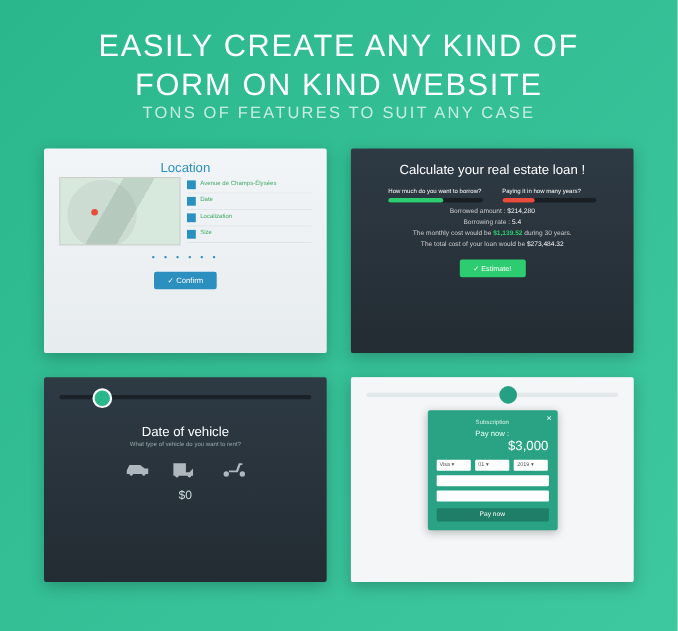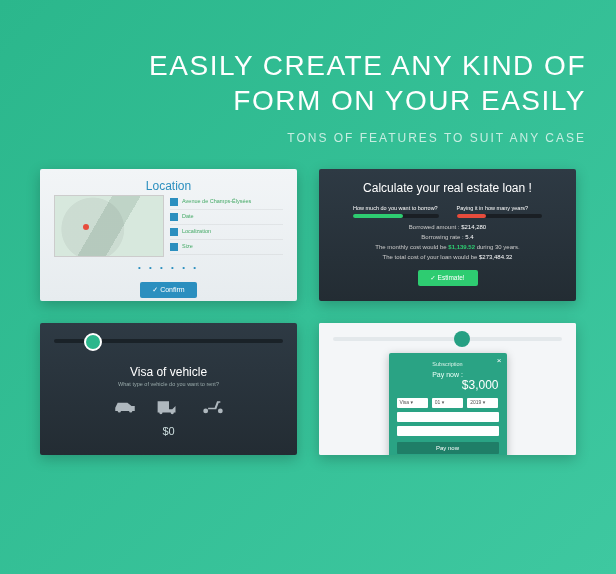--- a/index.html
+++ b/index.html
@@ -4,46 +4,46 @@
 <style>
 * { margin: 0; padding: 0; box-sizing: border-box; }
 body {
   width: 616px;
   height: 574px;
   background: linear-gradient(135deg, #2bb78c 0%, #3ec8a0 100%);
   font-family: -apple-system, BlinkMacSystemFont, "Segoe UI", Arial, sans-serif;
   overflow: hidden;
 }
 .hero {
-  text-align: right;
-  padding: 48px 30px 24px;
+  text-align: center;
+  padding: 24px 30px 24px;
   color: #fff;
 }
 .title {
   font-size: 28px;
   font-weight: 300;
   letter-spacing: 1.5px;
   line-height: 1.25;
 }
 .subtitle {
-  margin-top: 13px;
-  font-size: 12px;
+  margin-top: 0;
+  font-size: 15px;
   letter-spacing: 2px;
   color: rgba(255,255,255,.72);
 }
 .grid {
   display: grid;
   grid-template-columns: 1fr 1fr;
   gap: 22px;
   padding: 0 40px 30px;
 }
 .card {
   border-radius: 2px;
   box-shadow: 0 4px 14px rgba(0,0,0,.22);
-  height: 132px;
+  height: 186px;
   overflow: hidden;
   position: relative;
 }
 .card-light { background: linear-gradient(#f2f5f7,#e7ecef); }
 .card-dark { background: linear-gradient(#2e3a44,#232c33); color: #fff; }
 
 
 .c1-title { text-align:center; color:#2b8fbf; font-size:12px; padding:10px 0 2px; font-weight:500; }
 .c1-body { display:flex; gap:6px; padding:0 14px; }
 .c1-map { width:110px; height:62px; background:#cfe2d4; position:relative; border:1px solid #ccc; }
@@ -93,21 +93,21 @@
 .c4-sel { flex:1; height:10px; background:#fff; border-radius:1px; font-size:5px; color:#555; padding:1px 3px; }
 .c4-input { height:10px; background:#fff; margin-top:4px; border-radius:1px; }
 .c4-btn { height:12px; background:#1f7e67; margin-top:6px; border-radius:1px; text-align:center; font-size:6px; color:#fff; line-height:12px; }
 </style>
 </head>
 <body>
 
 <div class="hero">
   <div class="title">
     <span>EASILY CREATE ANY KIND OF</span><br>
-    <span>FORM ON YOUR EASILY</span>
+    <span>FORM ON KIND WEBSITE</span>
   </div>
   <div class="subtitle">TONS OF FEATURES TO SUIT ANY CASE</div>
 </div>
 
 <div class="grid">
 
   <div class="card card-light">
     <div class="c1-title">Location</div>
     <div class="c1-body">
       <div class="c1-map">
@@ -157,21 +157,21 @@
       <div class="c2-line"><span>Borrowing rate :</span> <span class="v">5.4</span></div>
       <div class="c2-line"><span>The monthly cost would be</span> <span class="g">$1,139.52</span> <span>during 30 years.</span></div>
       <div class="c2-line"><span>The total cost of your loan would be</span> <span class="v">$273,484.32</span></div>
       <span class="c2-btn">✓ Estimate!</span>
     </div>
   </div>
 
   <div class="card card-dark">
     <div class="c3-bar"></div>
     <div class="c3-knob"></div>
-    <div class="c3-title">Visa of vehicle</div>
+    <div class="c3-title">Date of vehicle</div>
     <div class="c3-sub">What type of vehicle do you want to rent?</div>
     <div class="c3-icons">
       <svg class="c3-ico" viewBox="0 0 32 20">
           <path fill="#c7d0d6" d="M4 12l3-6h12l5 4h4v6h-3a2 2 0 11-4 0H11a2 2 0 11-4 0H4z"></path>
         </svg>
       <svg class="c3-ico" viewBox="0 0 32 20">
           <path fill="#c7d0d6" d="M2 4h14v10h4l4-4v8h-2a2 2 0 11-4 0H8a2 2 0 11-4 0H2z"></path>
         </svg>
       <svg class="c3-ico" viewBox="0 0 32 20">
           <circle cx="7" cy="16" r="3" fill="#c7d0d6"></circle>

